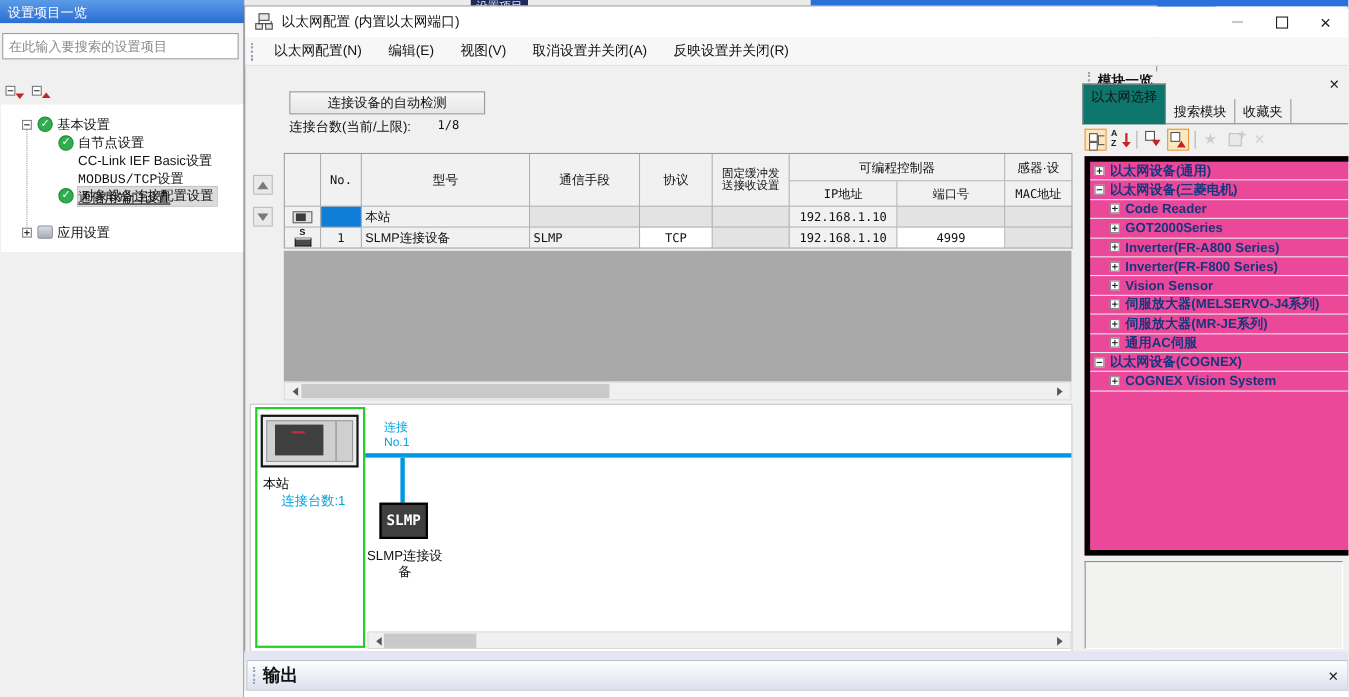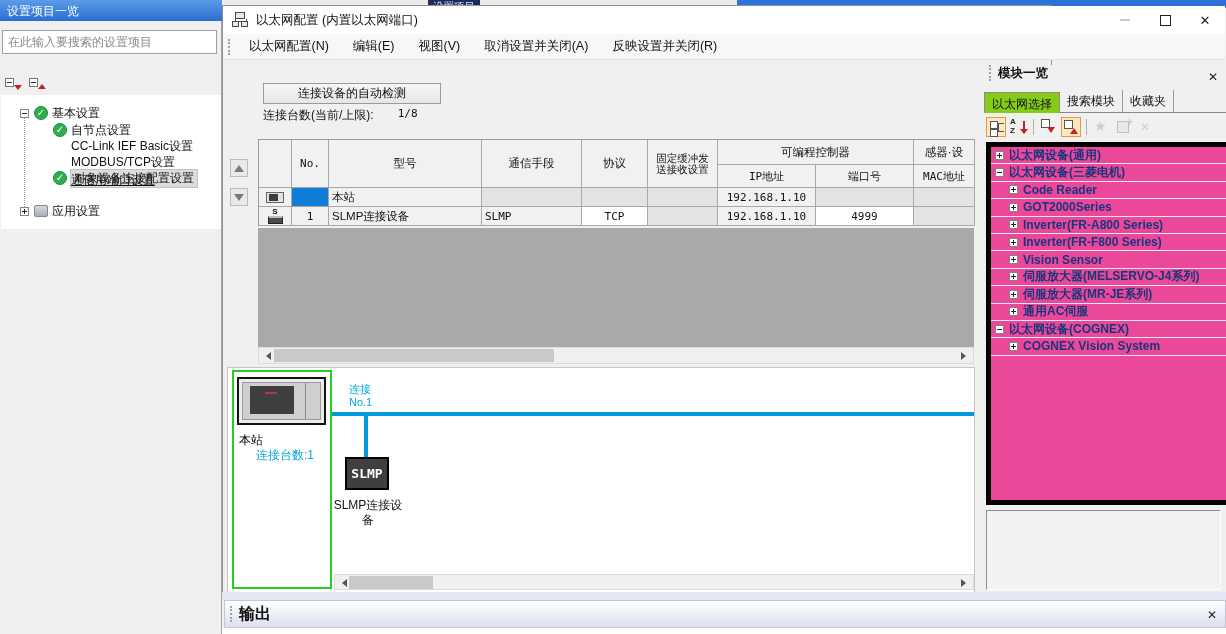--- a/index.html
+++ b/index.html
@@ -129,21 +129,21 @@
   
   .mod-panel { left:984px; top:65px; width:242px; height:527px; background:#f0f0f0; z-index:2; }
   .mp-header { left:0; top:0; width:242px; height:24px; display:flex; }
   .mp-title { font-weight:bold; font-size:12.5px; }
   .close-x { position:absolute; right:5px; top:4px; width:16px; height:16px; font-size:12px; color:#222;
              display:flex; align-items:center; justify-content:center; }
   .close-x::before { content:"✕"; }
   .mp-tabs { left:0; top:26px; width:242px; height:22px; display:flex; align-items:flex-end;
              border-bottom:1px solid #8a8a8a; }
   .tab { font-size:12px; padding:3px 7px 2px; border-right:1px solid #9a9a9a; white-space:nowrap; }
-  .tab.active { background:#84cc16; border:1px solid #8a8a8a; border-bottom:none; margin-bottom:-1px; padding-bottom:0; }
+  .tab.active { background:#0f766e; border:1px solid #8a8a8a; border-bottom:none; margin-bottom:-1px; padding-bottom:16px; }
   .mp-toolbar { left:0; top:50px; width:242px; height:24px; display:flex; align-items:center; gap:2px; padding-left:2px; }
   .tb-icon { width:20px; height:20px; position:relative; flex:none; }
   .tb-active { border:1px solid #e39b3d; background:#fde7c1; }
   .tb-sep { width:1px; height:16px; background:#b0b0b0; margin:0 3px; flex:none; }
   .ic-tree::before { content:""; position:absolute; left:3px; top:3px; width:6px; height:6px; border:1px solid #555; background:#fff; }
   .ic-tree::after { content:""; position:absolute; left:3px; top:11px; width:6px; height:6px; border:1px solid #555; background:#fff; }
   .ic-tree i { position:absolute; left:11px; top:5px; width:6px; height:9px; border-left:1px solid #555; border-top:1px solid #555; border-bottom:1px solid #555; }
   .ic-az::before { content:"A"; position:absolute; left:2px; top:0; font-size:8px; font-weight:bold; color:#222; }
   .ic-az::after { content:"Z"; position:absolute; left:2px; top:9px; font-size:8px; font-weight:bold; color:#222; }
   .ic-az i { position:absolute; right:3px; top:4px; width:2px; height:8px; background:#c42323; }
@@ -201,21 +201,21 @@
         <span class="check-icon" style="margin-left:5px;"></span>
         <span class="tree-label" style="margin-left:4px;">基本设置</span>
       </div>
       <div class="tree-row" style="top:27px;">
         <span class="check-icon" style="margin-left:52px;"></span>
         <span class="tree-label" style="margin-left:4px;">自节点设置</span>
       </div>
       <div class="tree-row" style="top:43px;">
         <span class="tree-label" style="margin-left:70px;">CC-Link IEF Basic设置</span>
       </div>
-      <div class="tree-row" style="top:59px;">
+      <div class="tree-row" style="top:59px;font-family:Liberation Mono, monospace;">
         <span class="tree-label" style="margin-left:70px;">MODBUS/TCP设置</span>
       </div>
       <div class="tree-row" style="top:75px;">
         <span class="check-icon" style="margin-left:52px;"></span>
         <span class="tree-label sel-hl" style="margin-left:4px;">对象设备连接配置设置</span>
       </div>
       <div class="tree-row" style="top:77px;text-decoration:underline;">
         <span class="tree-label" style="margin-left:70px;">通信用端口设置</span>
       </div>
       <div class="tree-row" style="top:108px;">

